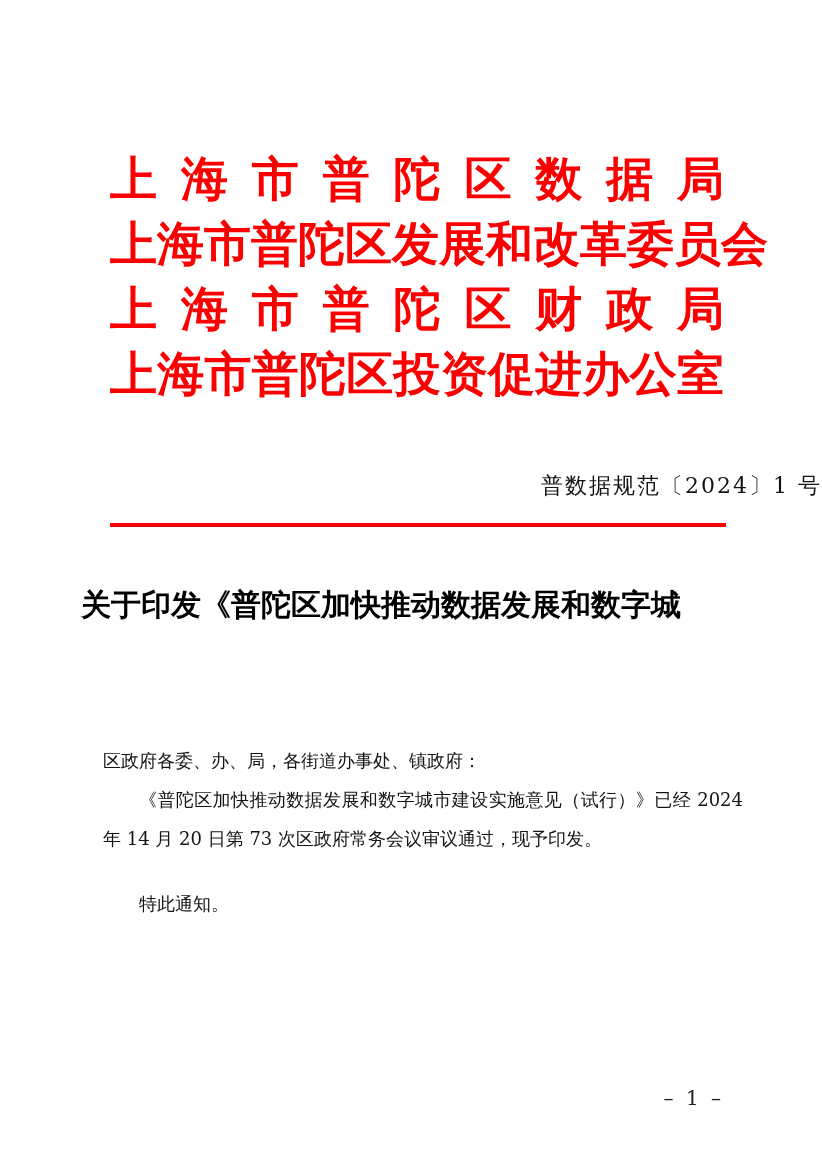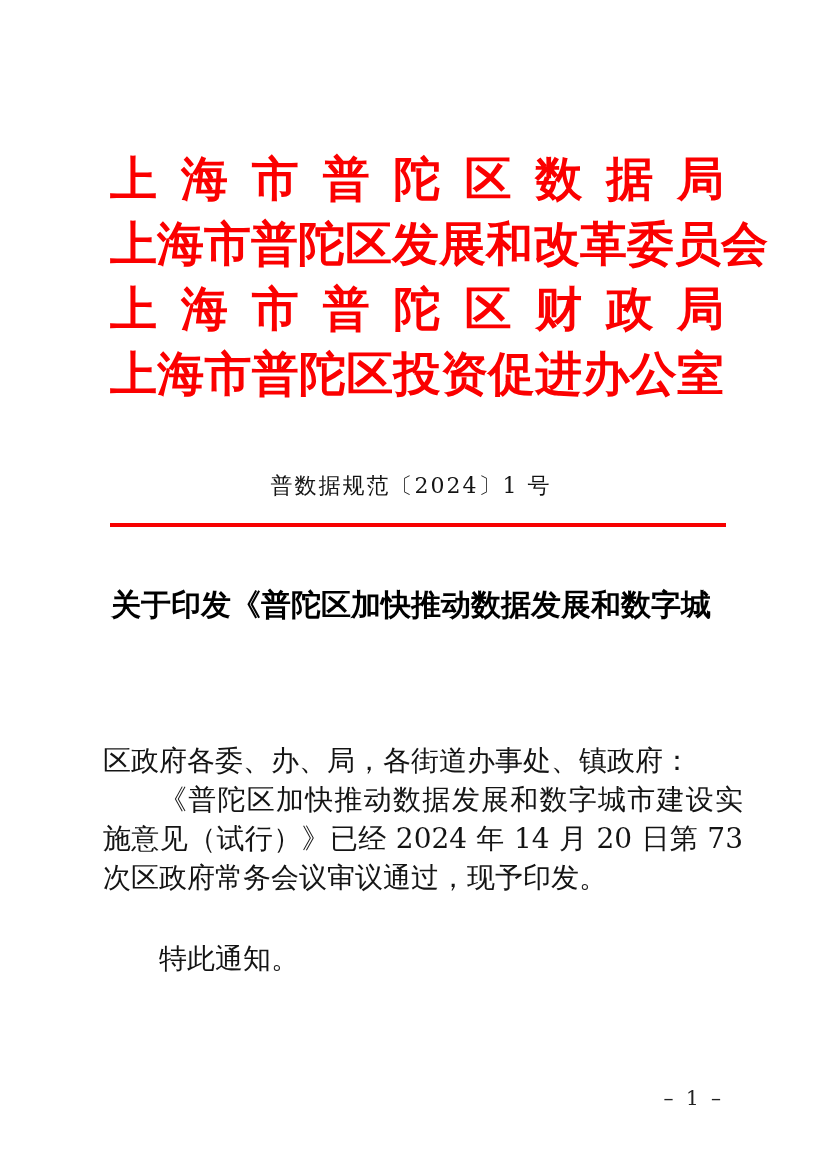--- a/index.html
+++ b/index.html
@@ -29,62 +29,62 @@
     font-weight: bold;
     color: #fb0000;
     white-space: nowrap;
     line-height: 1;
   }
   .doc-number {
     position: absolute;
     top: 471px;
     left: 0;
     width: 100%;
-    text-align: center;
+    text-align: right;
     font-size: 22px;
     letter-spacing: 2px;
     color: #141414;
   }
   .red-rule {
     position: absolute;
     left: 110px;
     top: 523px;
     width: 616px;
     height: 4px;
     background: #f70000;
   }
   .doc-title {
     position: absolute;
     left: 81px;
     top: 581px;
     width: 660px;
-    text-align: center;
+    text-align: left;
     font-size: 30px;
     line-height: 47px;
     font-weight: bold;
     color: #000000;
   }
   .doc-title .title-line { display: block; }
   .body-block {
     position: absolute;
     left: 103px;
     top: 741px;
     width: 640px;
-    font-size: 28px;
+    font-size: 18px;
     line-height: 39px;
     color: #141414;
   }
   .salutation { text-align: left; }
   .para {
     text-indent: 2em;
     text-align: justify;
   }
   .closing {
     text-indent: 2em;
-    margin-top: 42px;
+    margin-top: 26px;
   }
   .page-number {
     position: absolute;
     top: 1086px;
     right: 98px;
     font-size: 20px;
     letter-spacing: 3px;
     color: #222222;
     font-family: "DejaVu Serif", "Liberation Serif", serif;
   }

